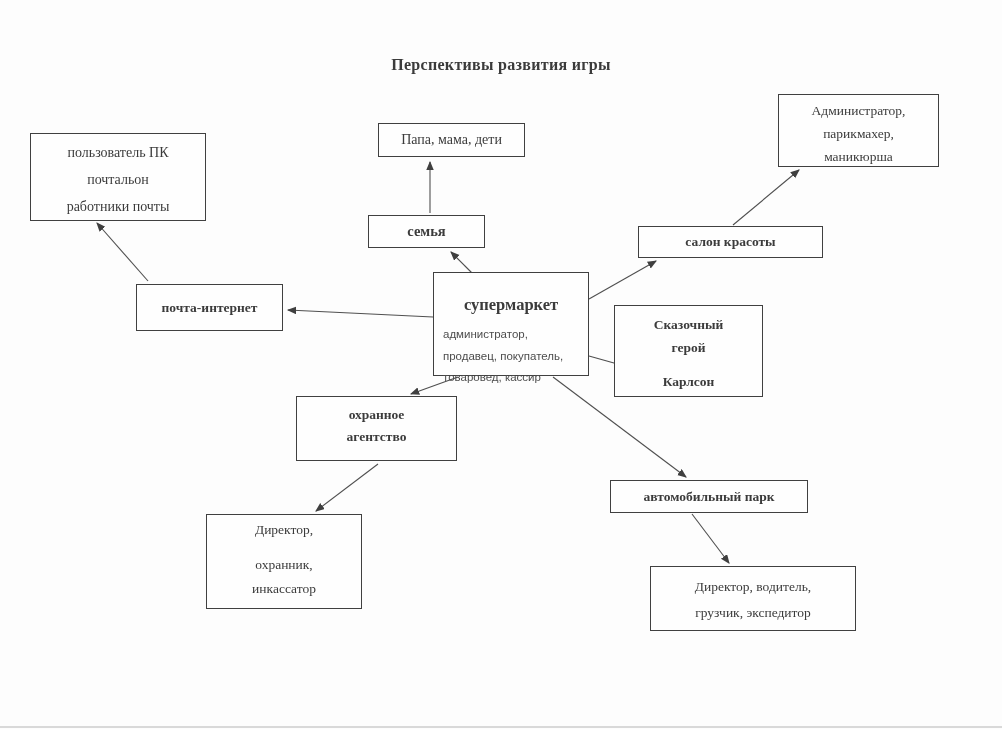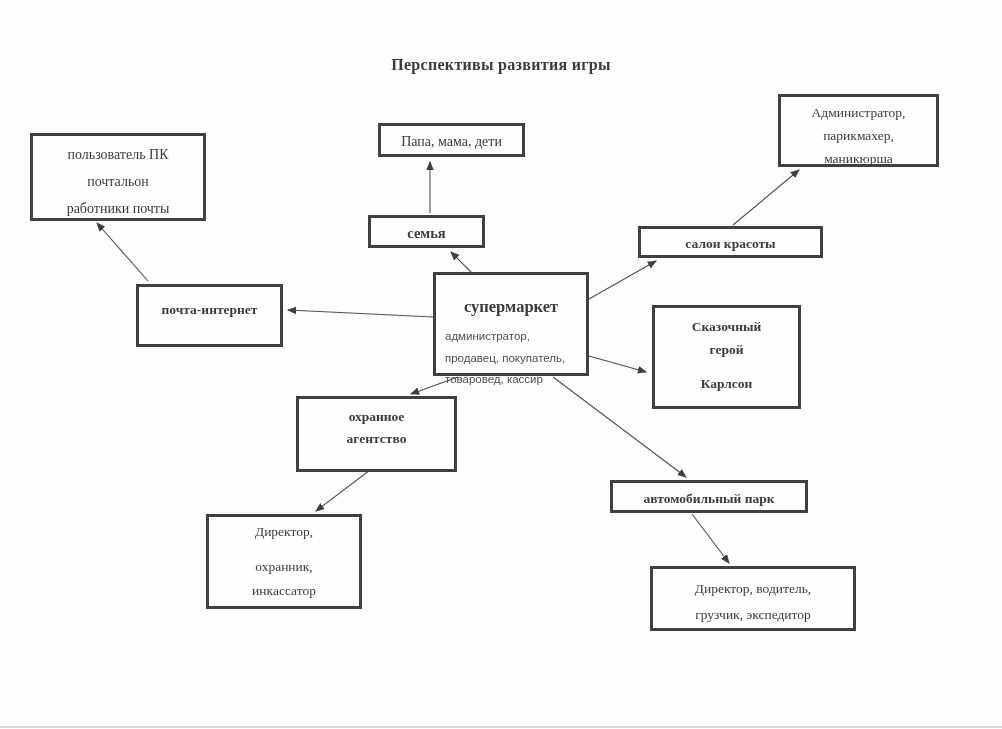--- a/index.html
+++ b/index.html
@@ -13,45 +13,45 @@
   .canvas { position: relative; width: 1002px; height: 729px; }
   .edges { position: absolute; left: 0; top: 0; z-index: 0; }
   .title {
     position: absolute; left: 0; top: 56px; width: 1002px;
     text-align: center; font-weight: bold; font-size: 16px;
     letter-spacing: .3px; z-index: 2;
   }
   .node {
     position: absolute; z-index: 1;
     background: #fefefe;
-    border: 3px solid #404040;
+    border: 1px solid #404040;
     box-sizing: border-box;
     text-align: center;
     font-size: 13.5px;
   }
   .node .ln { display: block; }
   .bold { font-weight: bold; }
 
   
   .n-pc-users        { left: 30px;  top: 133px; width: 176px; height: 88px; padding-top: 5px; line-height: 27px; font-size: 14px; }
   .n-family-members  { left: 378px; top: 123px; width: 147px; height: 34px; line-height: 32px; font-size: 14px; }
   .n-salon-staff     { left: 778px; top: 94px;  width: 161px; height: 73px; padding-top: 4px; line-height: 23px; }
   .n-family          { left: 368px; top: 215px; width: 117px; height: 33px; line-height: 31px; font-size: 14.5px; }
   .n-beauty-salon    { left: 638px; top: 226px; width: 185px; height: 32px; line-height: 30px; }
-  .n-post-internet   { left: 136px; top: 284px; width: 147px; height: 63px; line-height: 45px; }
+  .n-post-internet   { left: 136px; top: 284px; width: 147px; height: 47px; line-height: 45px; }
   .n-supermarket     { left: 433px; top: 272px; width: 156px; height: 104px; }
   .n-supermarket .sm-title { display:block; margin-top: 22px; font-weight: bold; font-size: 16.5px; }
   .n-supermarket .sm-sub {
     margin-top: 9px; text-align: left; padding-left: 9px;
     font-family: "Liberation Sans", sans-serif;
     font-size: 11.5px; color: #4d4d4d; line-height: 21.5px;
   }
-  .n-fairy-hero      { left: 652px; top: 305px; width: 149px; height: 104px; padding-top: 7px; line-height: 23px; }
+  .n-fairy-hero      { left: 614px; top: 305px; width: 149px; height: 92px; padding-top: 7px; line-height: 23px; }
   .n-fairy-hero .gap { margin-top: 11px; font-family: Liberation Serif, serif; }
-  .n-security-agency { left: 296px; top: 396px; width: 161px; height: 76px; padding-top: 7px; line-height: 22px; }
+  .n-security-agency { left: 296px; top: 396px; width: 161px; height: 65px; padding-top: 7px; line-height: 22px; }
   .n-security-agency .gap { margin-top: 0; }
   .n-car-park        { left: 610px; top: 480px; width: 198px; height: 33px; line-height: 31px; }
   .n-security-staff  { left: 206px; top: 514px; width: 156px; height: 95px; padding-top: 3px; line-height: 24px; }
   .n-security-staff .gap { margin-top: 11px; }
   .n-car-park-staff  { left: 650px; top: 566px; width: 206px; height: 65px; padding-top: 7px; line-height: 26px; }
 
   .page-bottom-edge {
     position: absolute; left: 0; top: 726px; width: 1002px; height: 2px;
     background: #d9d9d9; z-index: 0;
   }

